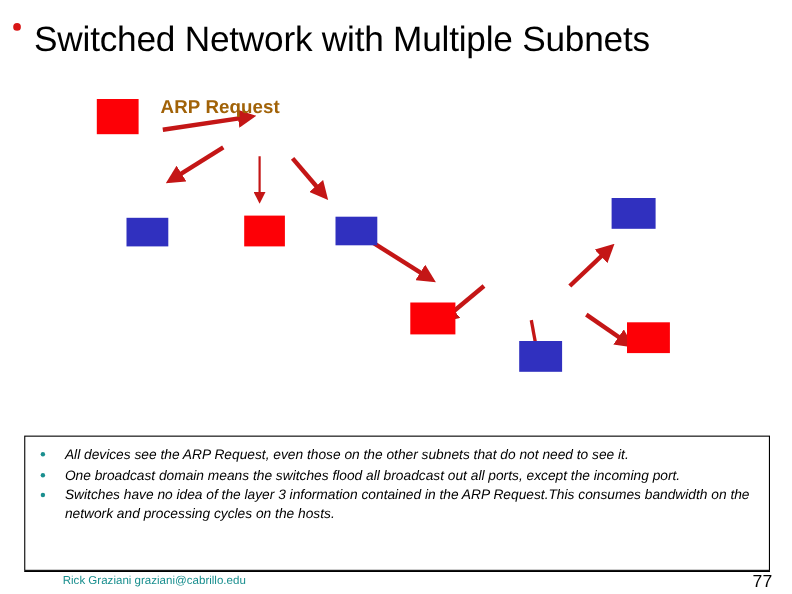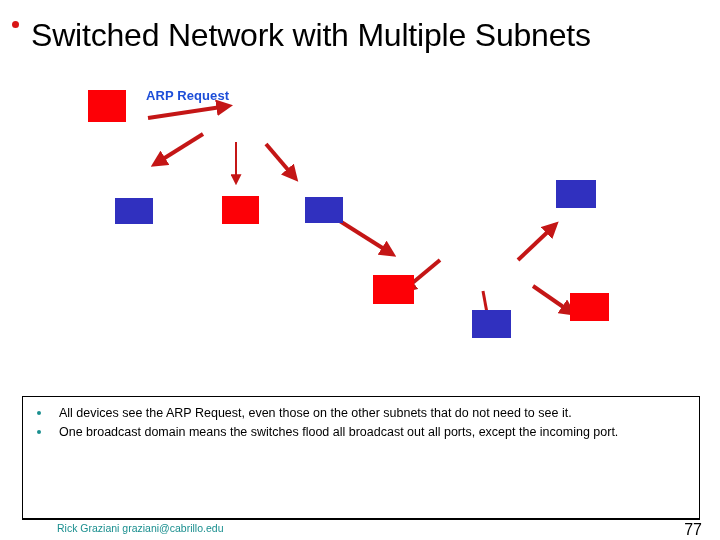--- a/index.html
+++ b/index.html
@@ -57,23 +57,23 @@
     height: 300px;
   }
   .node {
     position: absolute;
   }
   .node.red  { background: #fd0006; }
   .node.blue { background: #3030bf; }
 
   #arp-label {
     position: absolute;
-    font-size: 13px;
+    font-size: 17px;
     font-weight: bold;
-    color: #1d4ed8;
+    color: #a16207;
     white-space: nowrap;
     letter-spacing: 0.1px;
   }
 
   
   #bullet-box {
     position: absolute;
     left: 22px;
     top: 396px;
     width: 678px;
@@ -87,20 +87,21 @@
     padding: 8px 6px 0 0;
     list-style: none;
   }
   #bullet-list li {
     position: relative;
     padding-left: 36px;
     margin-bottom: 2px;
     font-size: 12.5px;
     line-height: 16.5px;
     color: #000000;
+    font-style: italic;
   }
   #bullet-list li .dot {
     position: absolute;
     left: 14px;
     top: 6px;
     width: 4px;
     height: 4px;
     border-radius: 50%;
     background: #1a8f8f;
   }
@@ -172,18 +173,19 @@
       <div class="node red" style="left: 373px; top: 197px; width: 41px; height: 29px;"></div>
       <div class="node blue" style="left: 472px; top: 232px; width: 39px; height: 28px;"></div>
       <div class="node red" style="left: 570px; top: 215px; width: 39px; height: 28px;"></div>
     </div>
 </div>
 
 <div id="bullet-box">
   <ul id="bullet-list">
       <li><span class="dot"></span><span>All devices see the ARP Request, even those on the other subnets that do not need to see it.</span></li>
       <li><span class="dot"></span><span>One broadcast domain means the switches flood all broadcast out all ports, except the incoming port.</span></li>
+      <li><span class="dot"></span><span>Switches have no idea of the layer 3 information contained in the ARP Request.This consumes bandwidth on the network and processing cycles on the hosts.</span></li>
     </ul>
 </div>
 
 <div id="footer-rule"></div>
 <div id="footer-author">Rick Graziani  graziani@cabrillo.edu</div>
 <div id="footer-page">77</div>
 
 </body></html>

